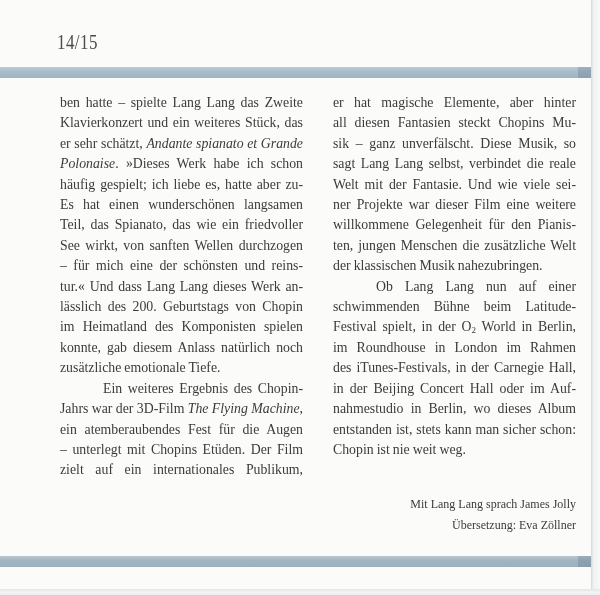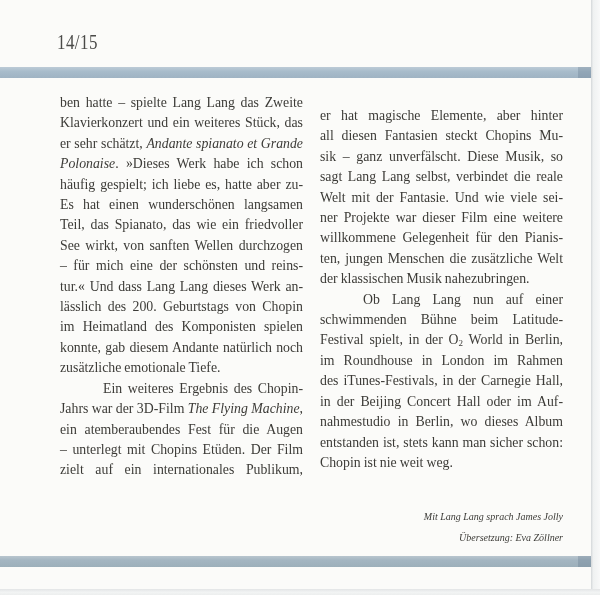--- a/index.html
+++ b/index.html
@@ -54,37 +54,36 @@
   }
   .column {
     position: absolute;
     top: 93px;
     width: 243px;
     font-size: 13.8px;
     line-height: 20.4px;
     color: var(--text, #3c3b37);
   }
   .left-col  { left: 60px; }
-  .right-col { left: 320px; margin-top: 13px; }
+  .right-col { left: 333px; }
   .line {
     text-align: justify;
     text-align-last: justify;
     word-spacing: -0.4px;
   }
   .line.last {
     text-align-last: left;
   }
   .line.indent {
     text-indent: 43px;
   }
   .line.credit {
-    font-style: italic;
     text-align: right;
     text-align-last: right;
-    font-size: 10px;
+    font-size: 12px;
     word-spacing: 0;
   }
   .spacer { height: 34px; }
   sub {
     font-size: 9px;
     line-height: 0;
     vertical-align: -2px;
   }
   .edge-right {
     position: absolute;
@@ -118,21 +117,21 @@
       <div class="line">er sehr schätzt, <i>Andante spianato et Grande</i></div>
       <div class="line"><i>Polonaise</i>. »Dieses Werk habe ich schon</div>
       <div class="line">häufig gespielt; ich liebe es, hatte aber zu-</div>
       <div class="line">Es hat einen wunderschönen langsamen</div>
       <div class="line">Teil, das Spianato, das wie ein friedvoller</div>
       <div class="line">See wirkt, von sanften Wellen durchzogen</div>
       <div class="line">– für mich eine der schönsten und reins-</div>
       <div class="line">tur.« Und dass Lang Lang dieses Werk an-</div>
       <div class="line">lässlich des 200. Geburtstags von Chopin</div>
       <div class="line">im Heimatland des Komponisten spielen</div>
-      <div class="line">konnte, gab diesem Andante natürlich noch</div>
+      <div class="line">konnte, gab diesem Anlass natürlich noch</div>
       <div class="line last">zusätzliche emotionale Tiefe.</div>
       <div class="line indent">Ein weiteres Ergebnis des Chopin-</div>
       <div class="line">Jahrs war der 3D-Film <i>The Flying Machine</i>,</div>
       <div class="line">ein atemberaubendes Fest für die Augen</div>
       <div class="line">– unterlegt mit Chopins Etüden. Der Film</div>
       <div class="line">zielt auf ein internationales Publikum,</div>
     </div>
 
   <div class="column right-col">
       <div class="line">er hat magische Elemente, aber hinter</div>

